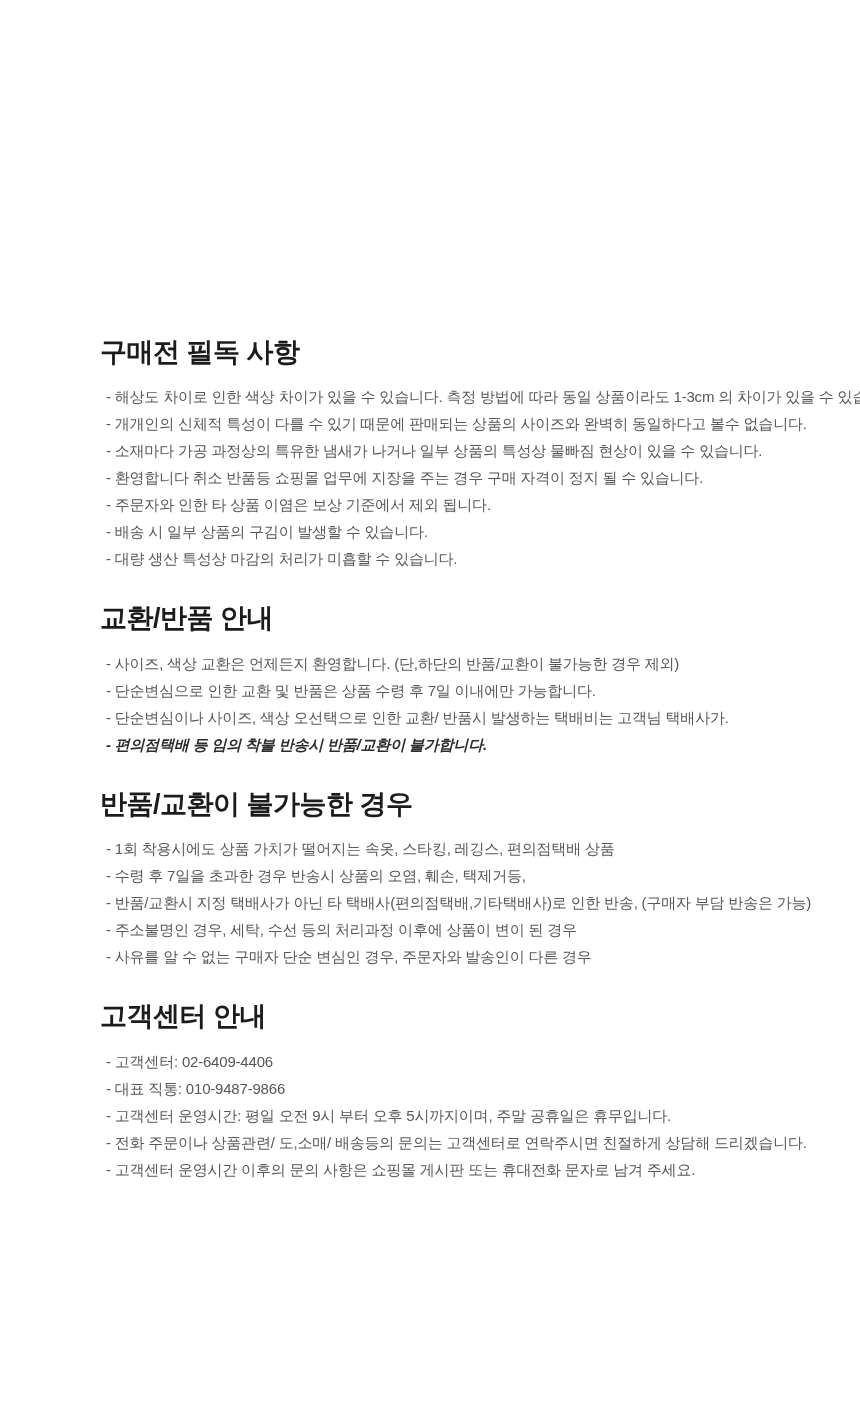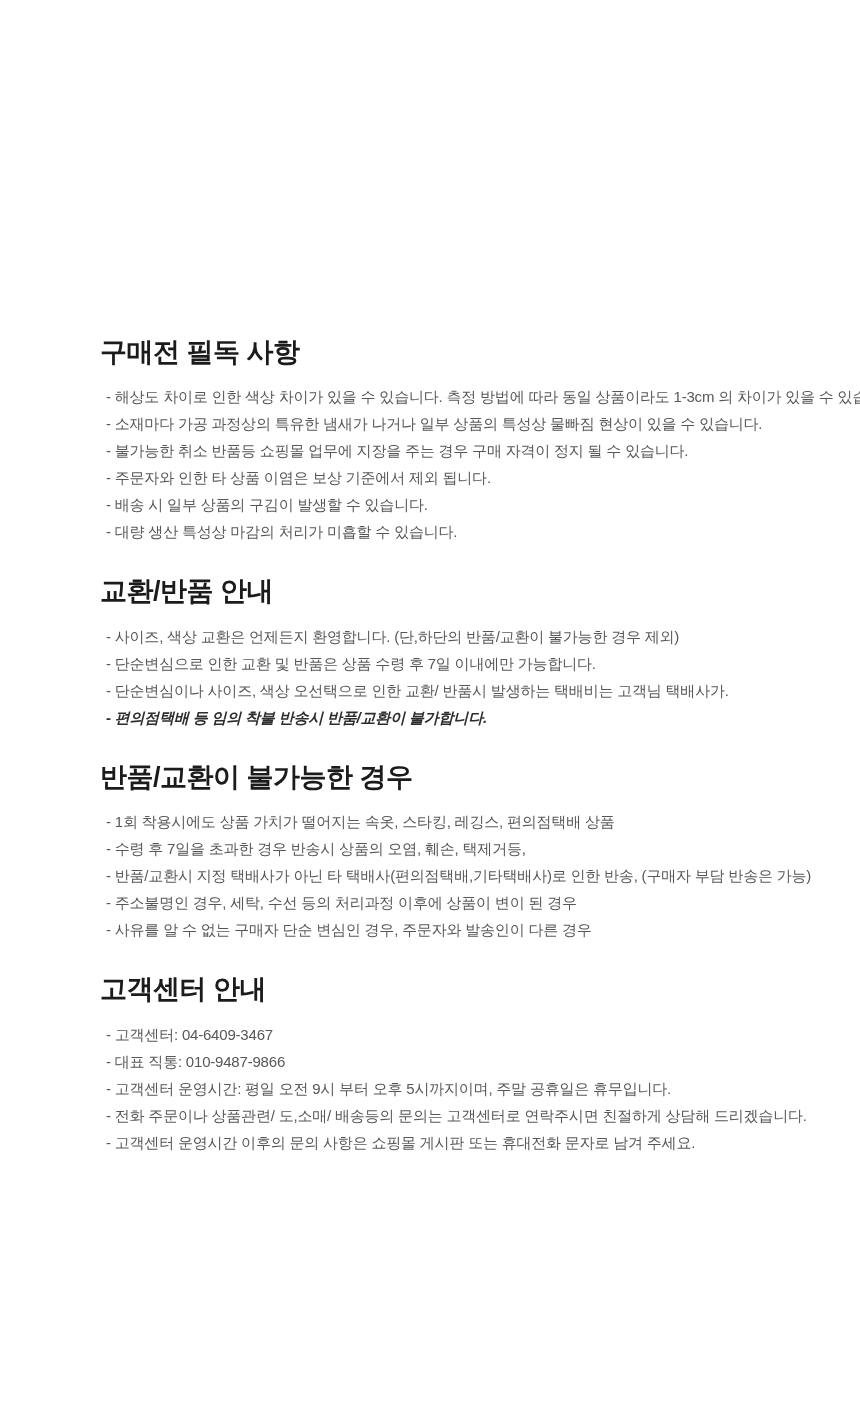--- a/index.html
+++ b/index.html
@@ -49,22 +49,23 @@
 </style>
 </head>
 <body>
 
 <div class="page">
 
   <div class="section">
     <h2 class="section-title">구매전 필독 사항</h2>
     <ul class="notice-list">
       <li class="notice-item">- 해상도 차이로 인한 색상 차이가 있을 수 있습니다. 측정 방법에 따라 동일 상품이라도 1-3cm 의 차이가 있을 수 있습니다.</li>
+      <li class="notice-item">- 개개인의 신체적 특성이 다를 수 있기 때문에 판매되는 상품의 사이즈와 완벽히 동일하다고 볼수 없습니다.</li>
       <li class="notice-item">- 소재마다 가공 과정상의 특유한 냄새가 나거나 일부 상품의 특성상 물빠짐 현상이 있을 수 있습니다.</li>
-      <li class="notice-item">- 불가능한 취소 반품등 쇼핑몰 업무에 지장을 주는 경우 구매 자격이 정지 될 수 있습니다.</li>
+      <li class="notice-item">- 환영합니다 취소 반품등 쇼핑몰 업무에 지장을 주는 경우 구매 자격이 정지 될 수 있습니다.</li>
       <li class="notice-item">- 주문자와 인한 타 상품 이염은 보상 기준에서 제외 됩니다.</li>
       <li class="notice-item">- 배송 시 일부 상품의 구김이 발생할 수 있습니다.</li>
       <li class="notice-item">- 대량 생산 특성상 마감의 처리가 미흡할 수 있습니다.</li>
     </ul>
   </div>
 
   <div class="section">
     <h2 class="section-title">교환/반품 안내</h2>
     <ul class="notice-list">
       <li class="notice-item">- 사이즈, 색상 교환은 언제든지 환영합니다. (단,하단의 반품/교환이 불가능한 경우 제외)</li>
@@ -81,21 +82,21 @@
       <li class="notice-item">- 수령 후 7일을 초과한 경우 반송시 상품의 오염, 훼손, 택제거등,</li>
       <li class="notice-item">- 반품/교환시 지정 택배사가 아닌 타 택배사(편의점택배,기타택배사)로 인한 반송, (구매자 부담 반송은 가능)</li>
       <li class="notice-item">- 주소불명인 경우, 세탁, 수선 등의 처리과정 이후에 상품이 변이 된 경우</li>
       <li class="notice-item">- 사유를 알 수 없는 구매자 단순 변심인 경우, 주문자와 발송인이 다른 경우</li>
     </ul>
   </div>
 
   <div class="section">
     <h2 class="section-title">고객센터 안내</h2>
     <ul class="notice-list">
-      <li class="notice-item">- 고객센터: 04-6409-3467</li>
+      <li class="notice-item">- 고객센터: 02-6409-4406</li>
       <li class="notice-item">- 대표 직통: 010-9487-9866</li>
       <li class="notice-item">- 고객센터 운영시간: 평일 오전 9시 부터 오후 5시까지이며, 주말 공휴일은 휴무입니다.</li>
       <li class="notice-item">- 전화 주문이나 상품관련/ 도,소매/ 배송등의 문의는 고객센터로 연락주시면 친절하게 상담해 드리겠습니다.</li>
       <li class="notice-item">- 고객센터 운영시간 이후의 문의 사항은 쇼핑몰 게시판 또는 휴대전화 문자로 남겨 주세요.</li>
     </ul>
   </div>
 
 </div>
 
 </body></html>

